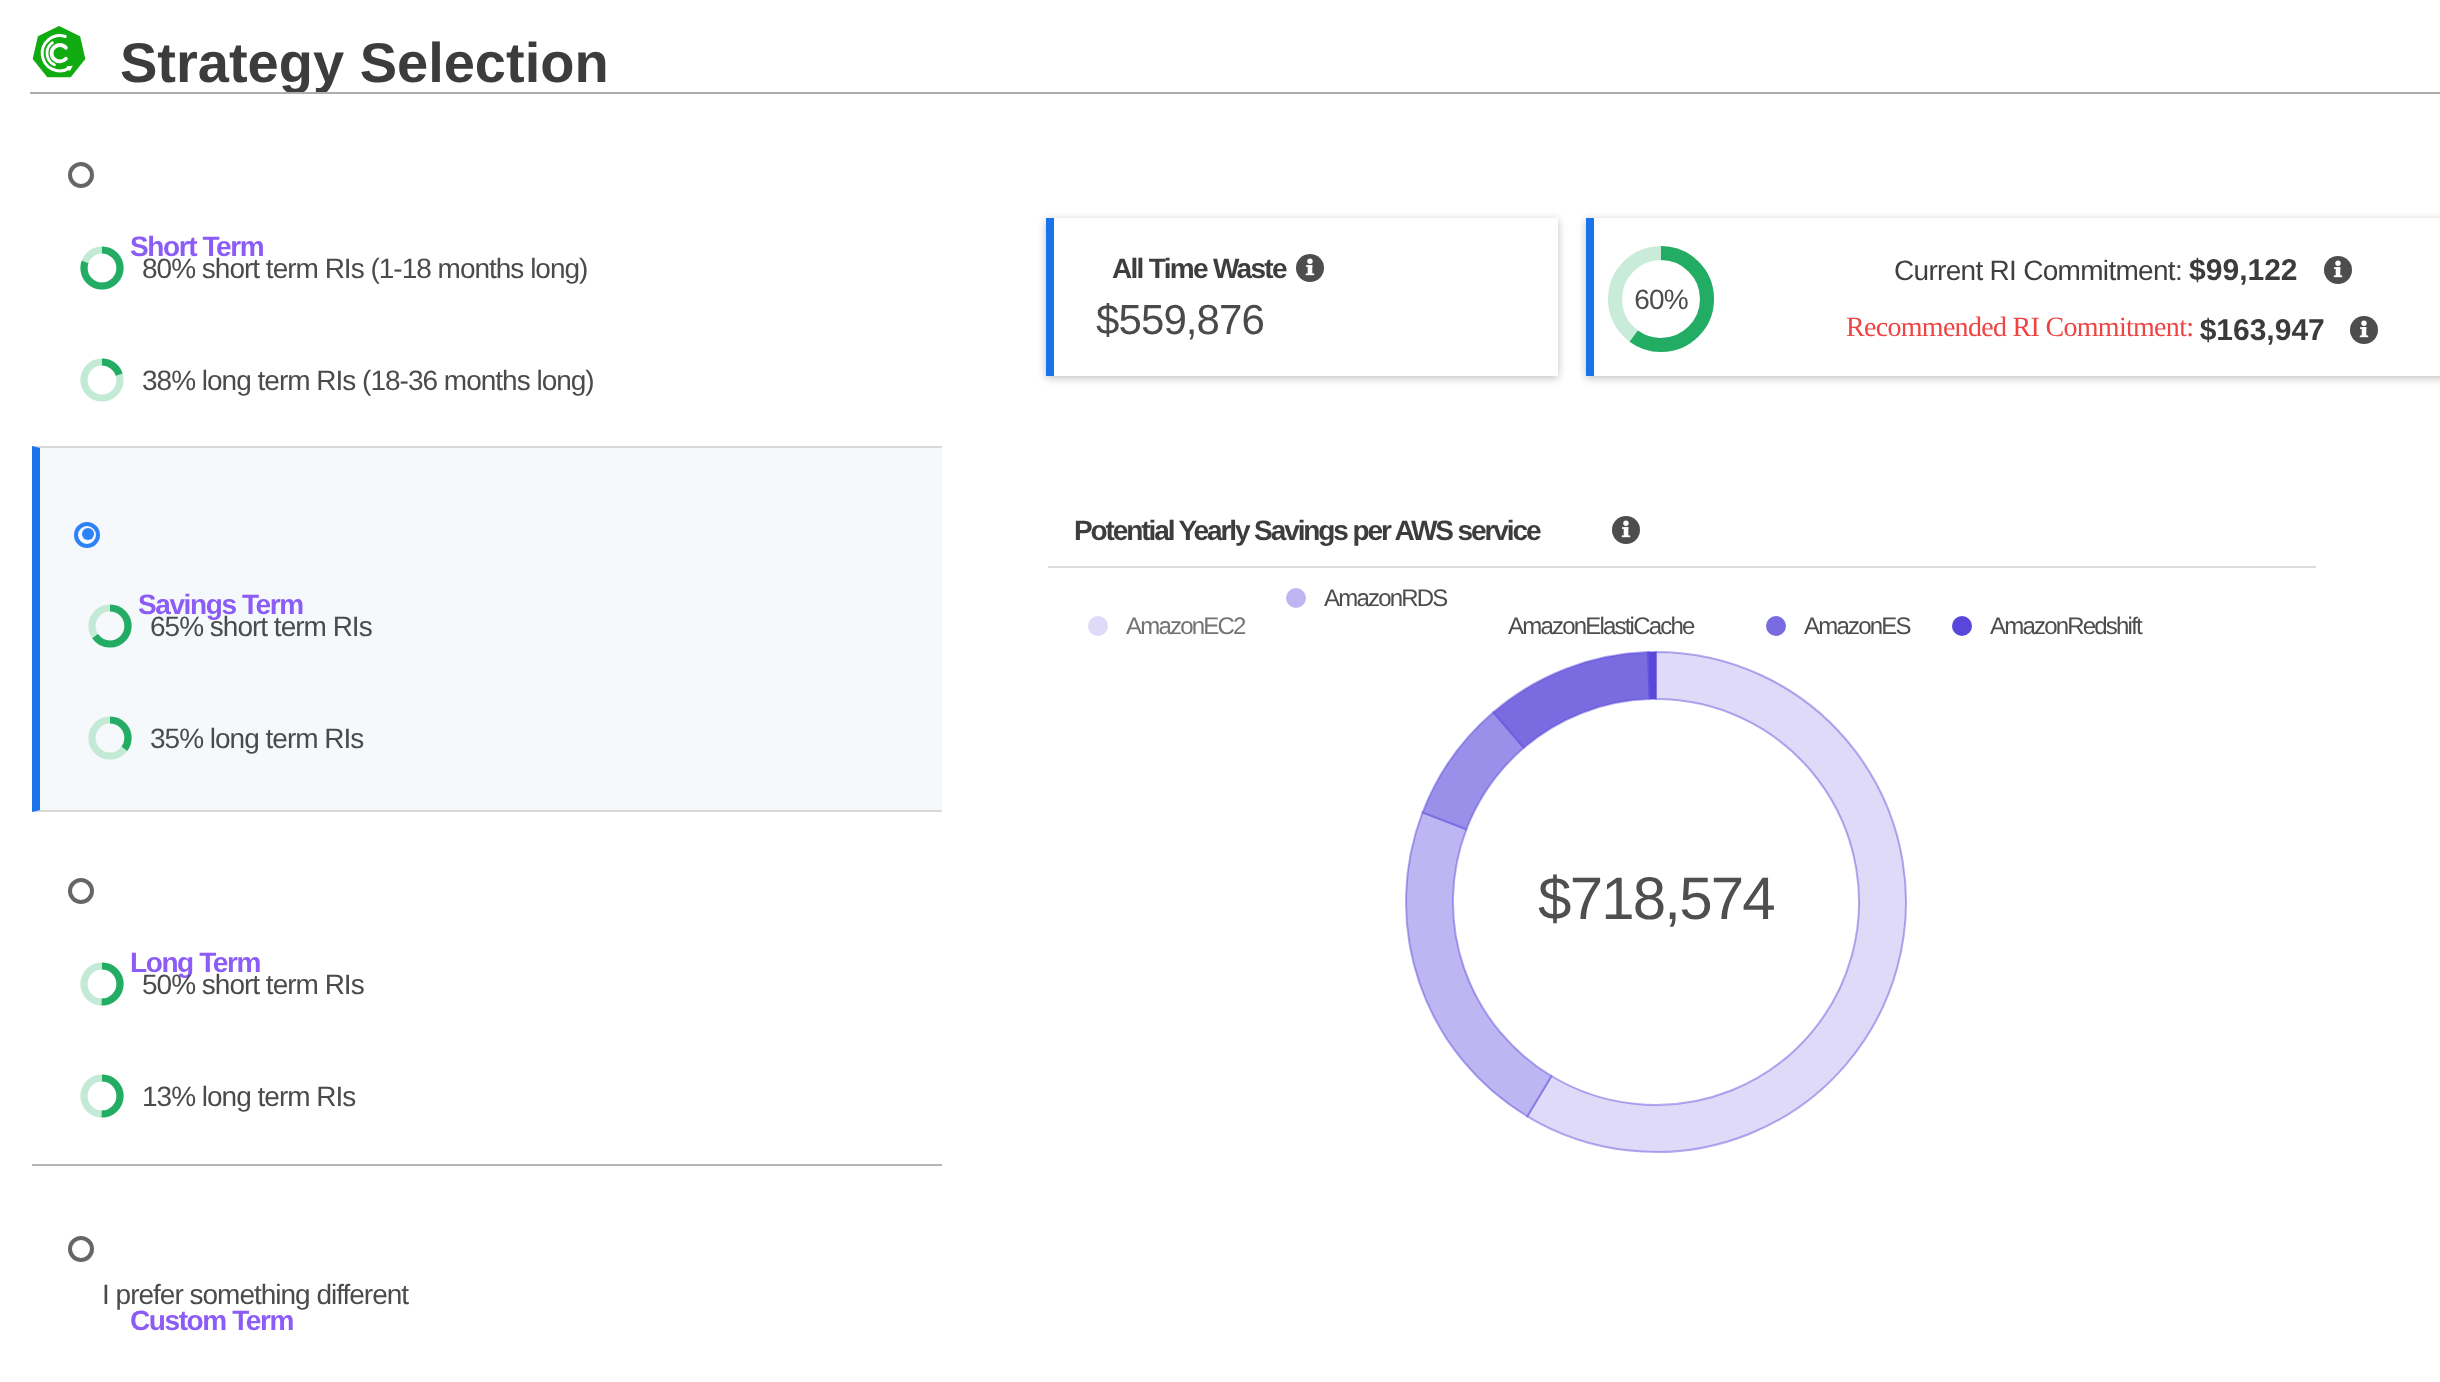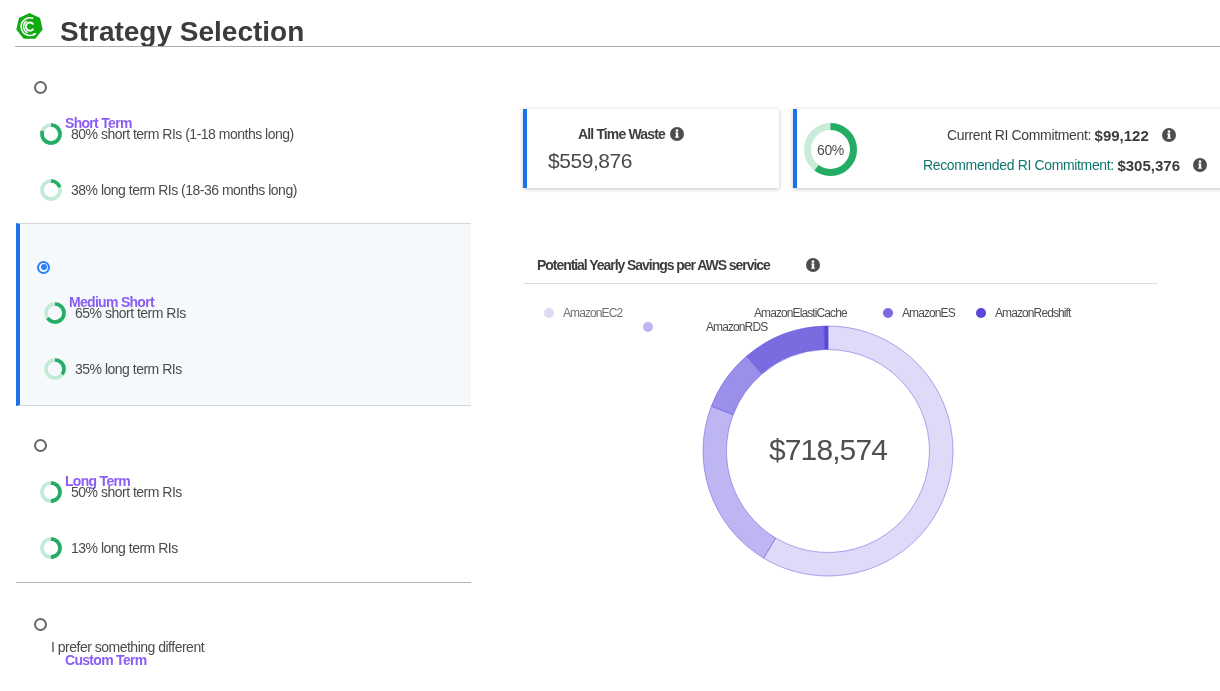--- a/index.html
+++ b/index.html
@@ -48,21 +48,21 @@
 </div>
 <div class="row sublabel" style="left:71px; top:182px; height:16px;">38% long term RIs (18-36 months long)</div>
 
 <div class="abs" style="left:16px; top:223px; width:455px; height:183px; background:#f5f9fc; border-top:1px solid #d8d8d8; border-bottom:1px solid #d8d8d8; border-left:4px solid #1a73e8;"></div>
 
 <div class="row" style="left:37px; top:260px; height:14px;">
   <span style="width:13px;height:13px;border-radius:50%;border:2px solid #2e82f7; position:relative;">
     <span style="position:absolute; left:1.5px; top:1.5px; width:6px; height:6px; border-radius:50%; background:#2e82f7;"></span>
   </span>
 </div>
-<div class="row seclabel" style="left:69px; top:258px; height:16px;">Medium Short</div>
+<div class="row seclabel" style="left:69px; top:258px; height:16px;">Savings Term</div>
 
 <div class="abs" style="left:44px; top:302px;">
   <svg width="22" height="22" viewBox="0 0 22 22">
     <circle cx="11" cy="11" r="9" fill="none" stroke="#c2ead5" stroke-width="3.6"></circle>
     <circle cx="11" cy="11" r="9" fill="none" stroke="#23ad64" stroke-width="3.6" stroke-dasharray="36.76 56.55" transform="rotate(-90 11 11)"></circle>
   </svg>
 </div>
 <div class="row sublabel" style="left:75px; top:305px; height:16px;">65% short term RIs</div>
 
 <div class="abs" style="left:44px; top:358px;">
@@ -96,21 +96,21 @@
 
 <div class="abs" style="left:16px; top:582px; width:455px; height:1px; background:#b5b5b5;"></div>
 
 <div class="row" style="left:34px; top:617px; height:14px;">
   <span style="width:13px;height:13px;border-radius:50%;border:2px solid #666;"></span>
 </div>
 <div class="row seclabel" style="left:65px; top:616px; height:16px;">Custom Term</div>
 <div class="row sublabel" style="left:51px; top:639px; height:16px;">I prefer something different</div>
 
 <div class="abs" style="left:523px; top:109px; width:256px; height:79px; background:#fff; border-left:4px solid #1a73e8; box-shadow:0 1px 4px rgba(0,0,0,0.25);"></div>
-<div class="row" style="left:578px; top:126px; height:15px;">
+<div class="row" style="left:556px; top:126px; height:15px;">
   <span style="font-size:14px; letter-spacing:-0.85px; font-weight:bold; color:#3d3d3d;">All Time Waste</span>
   <span class="infoicon" style="margin-left:5px;"><svg width="14" height="14" viewBox="0 0 14 14">
         <circle cx="7" cy="7" r="7" fill="#4d4d4d"></circle>
         <circle cx="7" cy="3.6" r="1.35" fill="#fff"></circle>
         <rect x="5.85" y="5.6" width="2.3" height="4.8" fill="#fff"></rect>
         <rect x="5.0" y="5.6" width="3.15" height="0.85" fill="#fff"></rect>
         <rect x="4.9" y="9.7" width="4.2" height="0.9" fill="#fff"></rect>
       </svg></span>
 </div>
 <div class="abs" style="left:548px; top:149px; font-size:21px; letter-spacing:-0.45px; color:#4a4a4a;">$559,876</div>
@@ -128,22 +128,22 @@
   <span style="font-size:15px; letter-spacing:0px; font-weight:bold; color:#3b3b3b;">$99,122</span>
   <span class="infoicon" style="margin-left:13px;"><svg width="14" height="14" viewBox="0 0 14 14">
         <circle cx="7" cy="7" r="7" fill="#4d4d4d"></circle>
         <circle cx="7" cy="3.6" r="1.35" fill="#fff"></circle>
         <rect x="5.85" y="5.6" width="2.3" height="4.8" fill="#fff"></rect>
         <rect x="5.0" y="5.6" width="3.15" height="0.85" fill="#fff"></rect>
         <rect x="4.9" y="9.7" width="4.2" height="0.9" fill="#fff"></rect>
       </svg></span>
 </div>
 <div class="row" style="left:923px; top:157px; height:16px;">
-  <span style="font-size:14px; letter-spacing:-0.35px; color:#0f766e;">Recommended RI Commitment:&nbsp;</span>
-  <span style="font-size:15px; letter-spacing:0px; font-weight:bold; color:#3b3b3b;">$305,376</span>
+  <span style="font-size:14px; letter-spacing:-0.35px; color:#ef4444;font-family:Liberation Serif, serif;">Recommended RI Commitment:&nbsp;</span>
+  <span style="font-size:15px; letter-spacing:0px; font-weight:bold; color:#3b3b3b;">$163,947</span>
   <span class="infoicon" style="margin-left:13px;"><svg width="14" height="14" viewBox="0 0 14 14">
         <circle cx="7" cy="7" r="7" fill="#4d4d4d"></circle>
         <circle cx="7" cy="3.6" r="1.35" fill="#fff"></circle>
         <rect x="5.85" y="5.6" width="2.3" height="4.8" fill="#fff"></rect>
         <rect x="5.0" y="5.6" width="3.15" height="0.85" fill="#fff"></rect>
         <rect x="4.9" y="9.7" width="4.2" height="0.9" fill="#fff"></rect>
       </svg></span>
 </div>
 
 <div class="row" style="left:537px; top:257px; height:16px;gap:25px;">
@@ -155,21 +155,21 @@
         <rect x="5.0" y="5.6" width="3.15" height="0.85" fill="#fff"></rect>
         <rect x="4.9" y="9.7" width="4.2" height="0.9" fill="#fff"></rect>
       </svg></span>
 </div>
 <div class="abs" style="left:524px; top:283px; width:634px; height:1px; background:#dcdcdc;"></div>
 
 <div class="row" style="left:544px; top:306px; height:14px;">
   <span style="width:10px;height:10px;border-radius:50%;background:#DEDAF8;"></span>
   <span style="margin-left:9px;font-size:12px;letter-spacing:-0.9px;color:#737373;">AmazonEC2</span>
 </div>
-<div class="row" style="left:643px; top:320px; height:14px;gap:44px;">
+<div class="row" style="left:643px; top:292px; height:14px;">
   <span style="width:10px;height:10px;border-radius:50%;background:#BDB6F2;"></span>
   <span style="margin-left:9px;font-size:12px;letter-spacing:-0.9px;color:#4d4d4d;">AmazonRDS</span>
 </div>
 <div class="row" style="left:745px; top:306px; height:14px;flex-direction:column;">
   <span style="width:10px;height:10px;border-radius:50%;background:#9B90E9;"></span>
   <span style="margin-left:9px;font-size:12px;letter-spacing:-0.9px;color:#4d4d4d;">AmazonElastiCache</span>
 </div>
 <div class="row" style="left:883px; top:306px; height:14px;">
   <span style="width:10px;height:10px;border-radius:50%;background:#7A6BE1;"></span>
   <span style="margin-left:9px;font-size:12px;letter-spacing:-0.9px;color:#4d4d4d;">AmazonES</span>

